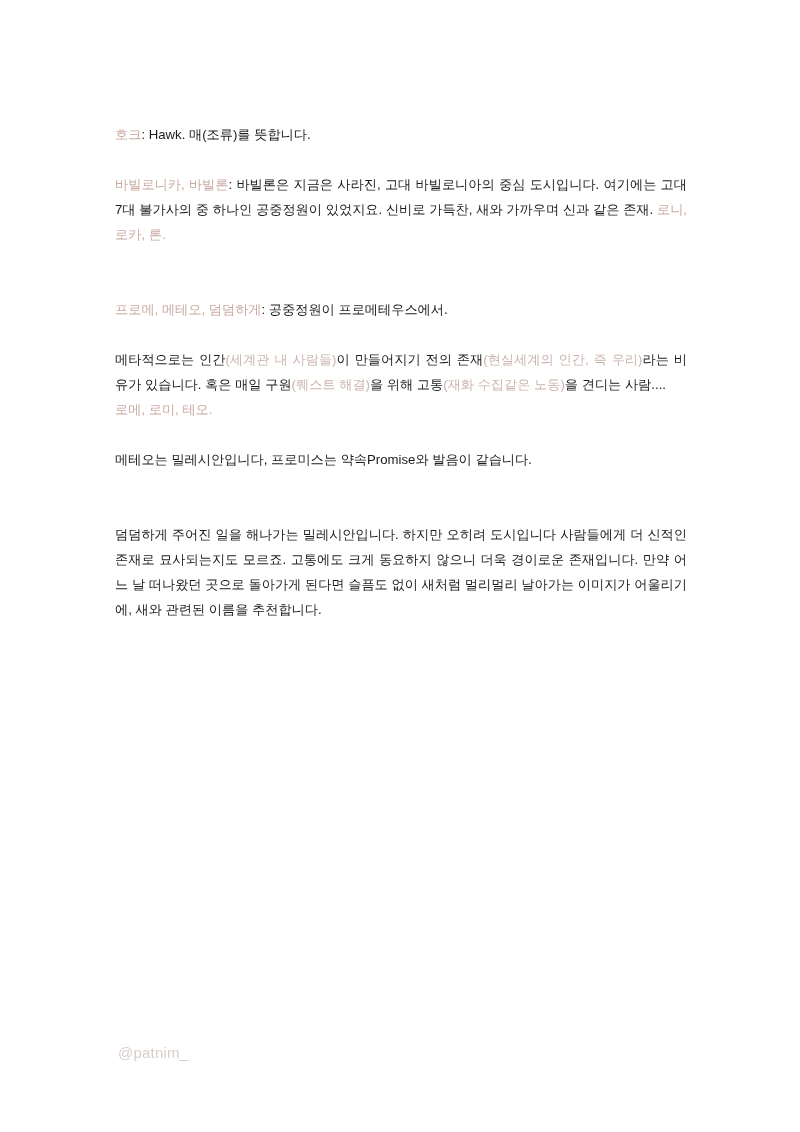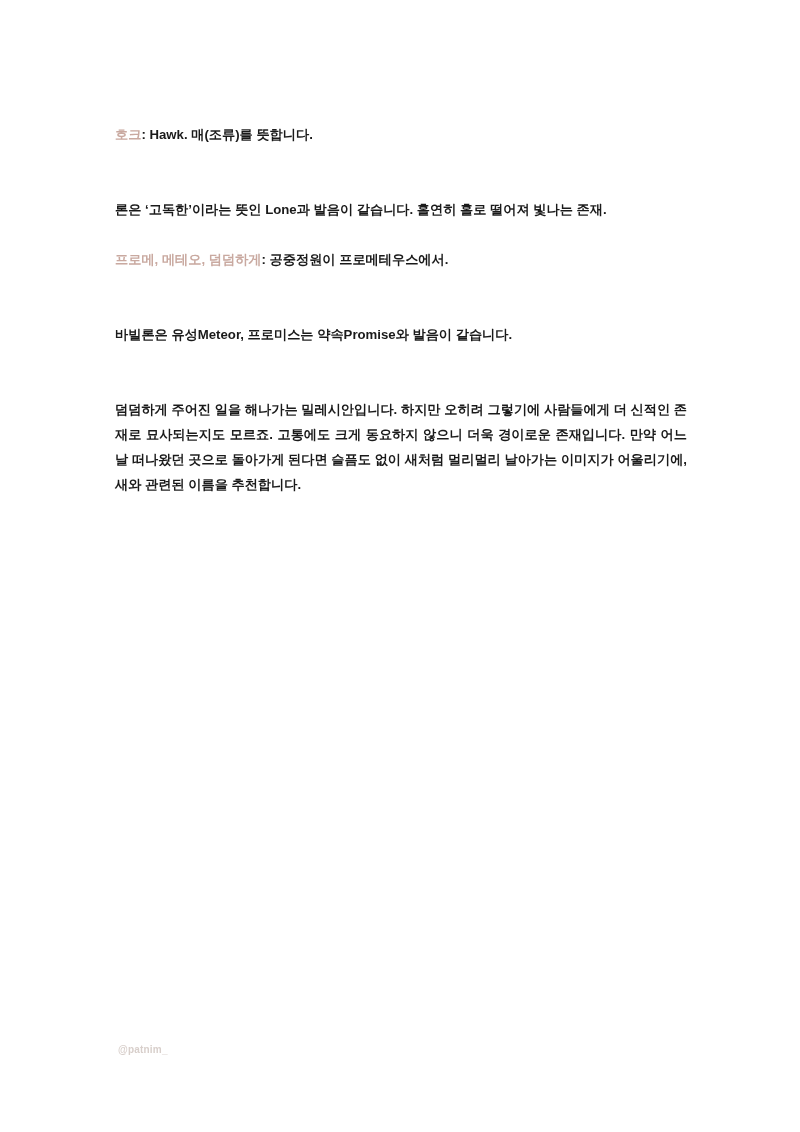--- a/index.html
+++ b/index.html
@@ -15,21 +15,20 @@
     position: relative;
     overflow: hidden;
   }
   .page {
     position: absolute;
     left: 0;
     top: 0;
     width: 800px;
     height: 1132px;
     background: #ffffff;
-    font-weight: bold;
   }
   .content {
     position: absolute;
     left: 115px;
     top: 122px;
     width: 572px;
   }
   .para {
     font-size: 13.2px;
     line-height: 25px;
@@ -43,45 +42,47 @@
   .accent {
     color: #c9a9a0;
   }
   .accent-soft {
     color: #cbb4ae;
   }
   .watermark {
     position: absolute;
     left: 118px;
     top: 1044px;
-    font-size: 10px;
+    font-size: 15px;
     color: #d8cfcb;
     letter-spacing: 0.2px;
   }
 </style>
 </head>
 <body>
 
 <div class="page">
   <div class="content">
 
     <p class="para"><span class="accent">호크</span><span>: Hawk. 매(조류)를 뜻합니다.</span></p>
     <div class="spacer-s"></div>
 
+    <p class="para"><span class="accent">바빌로니카, 바빌론</span><span>: 바빌론은 지금은 사라진, 고대 바빌로니아의 중심 도시입니다. 여기에는 고대 7대 불가사의 중 하나인 공중정원이 있었지요. 신비로 가득찬, 새와 가까우며 신과 같은 존재. </span><span class="accent">로니, 로카, 론.</span></p>
     <div class="spacer-s"></div>
 
-    <p class="para"><span>론은 ‘고독한’이라는 뜻인 Lone과 발음이 같습니다. 홀연히 홀로 떨어져 빛나는 존재.</span></p>
     <div class="spacer-s"></div>
 
     <p class="para"><span class="accent">프로메, 메테오, 덤덤하게</span><span>: 공중정원이 프로메테우스에서.</span></p>
     <div class="spacer-s"></div>
 
+    <p class="para"><span>메타적으로는 인간</span><span class="accent-soft">(세계관 내 사람들)</span><span>이 만들어지기 전의 존재</span><span class="accent-soft">(현실세계의 인간, 즉 우리)</span><span>라는 비유가 있습니다. 혹은 매일 구원</span><span class="accent-soft">(퀘스트 해결)</span><span>을 위해 고통</span><span class="accent-soft">(재화 수집같은 노동)</span><span>을 견디는 사람....</span></p>
+    <p class="para"><span class="accent">로메, 로미, 테오.</span></p>
     <div class="spacer-s"></div>
 
-    <p class="para"><span>바빌론은 유성Meteor, 프로미스는 약속Promise와 발음이 같습니다.</span></p>
+    <p class="para"><span>메테오는 밀레시안입니다, 프로미스는 약속Promise와 발음이 같습니다.</span></p>
     <div class="spacer-m"></div>
 
-    <p class="para"><span>덤덤하게 주어진 일을 해나가는 밀레시안입니다. 하지만 오히려 그렇기에 사람들에게 더 신적인 존재로 묘사되는지도 모르죠. 고통에도 크게 동요하지 않으니 더욱 경이로운 존재입니다. 만약 어느 날 떠나왔던 곳으로 돌아가게 된다면 슬픔도 없이 새처럼 멀리멀리 날아가는 이미지가 어울리기에, 새와 관련된 이름을 추천합니다.</span></p>
+    <p class="para"><span>덤덤하게 주어진 일을 해나가는 밀레시안입니다. 하지만 오히려 도시입니다 사람들에게 더 신적인 존재로 묘사되는지도 모르죠. 고통에도 크게 동요하지 않으니 더욱 경이로운 존재입니다. 만약 어느 날 떠나왔던 곳으로 돌아가게 된다면 슬픔도 없이 새처럼 멀리멀리 날아가는 이미지가 어울리기에, 새와 관련된 이름을 추천합니다.</span></p>
 
   </div>
 
   <div class="watermark">@patnim_</div>
 </div>
 
 </body></html>

